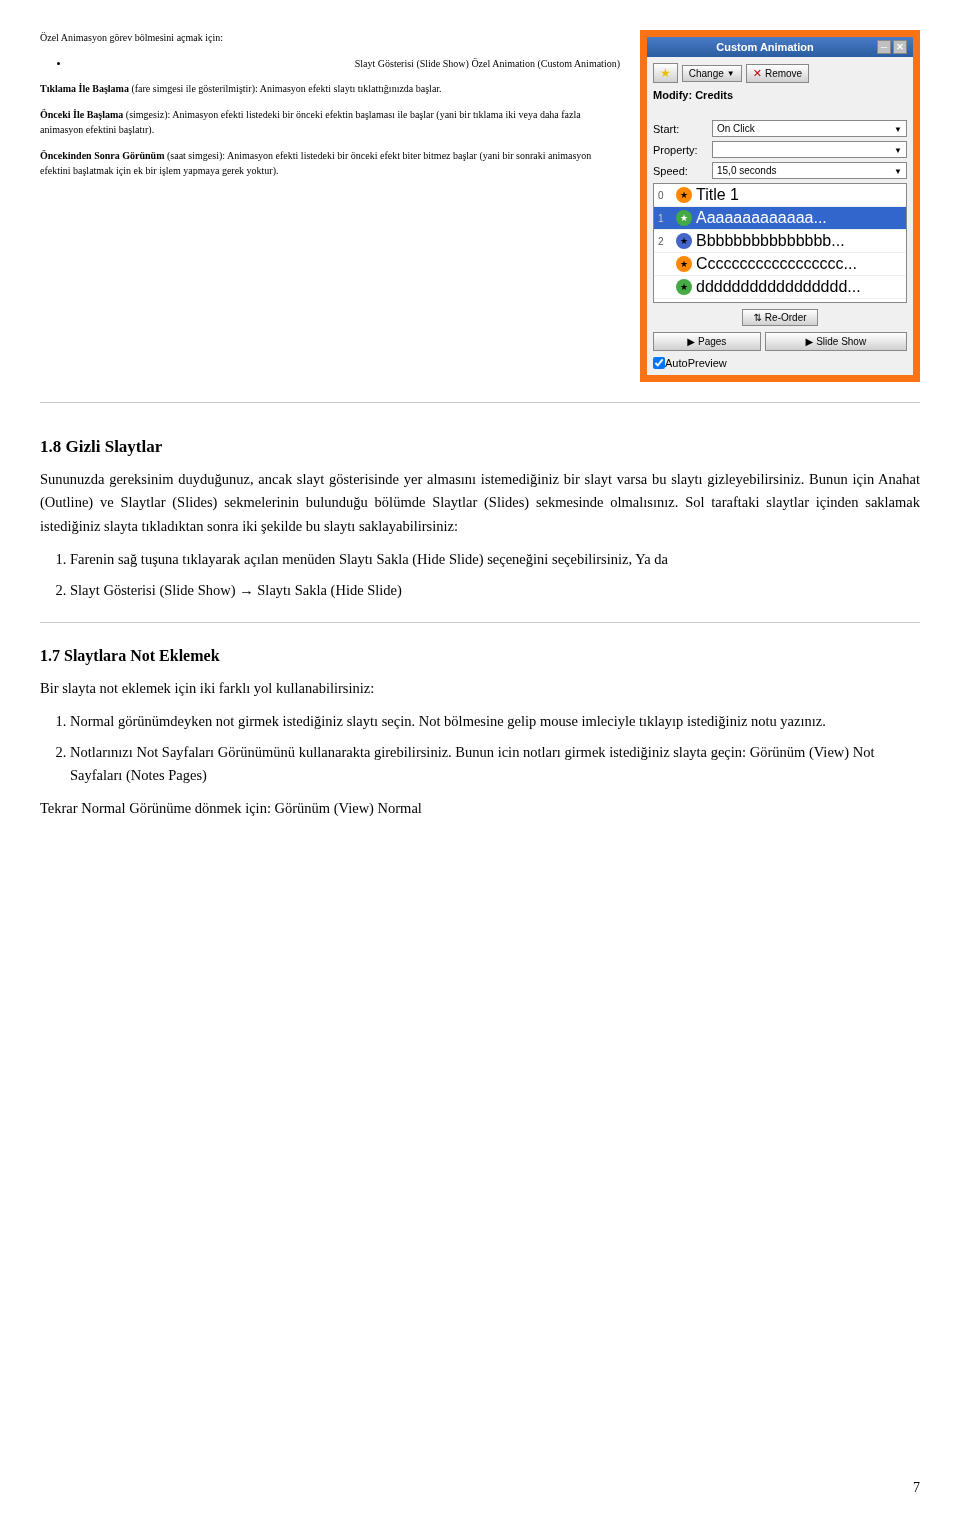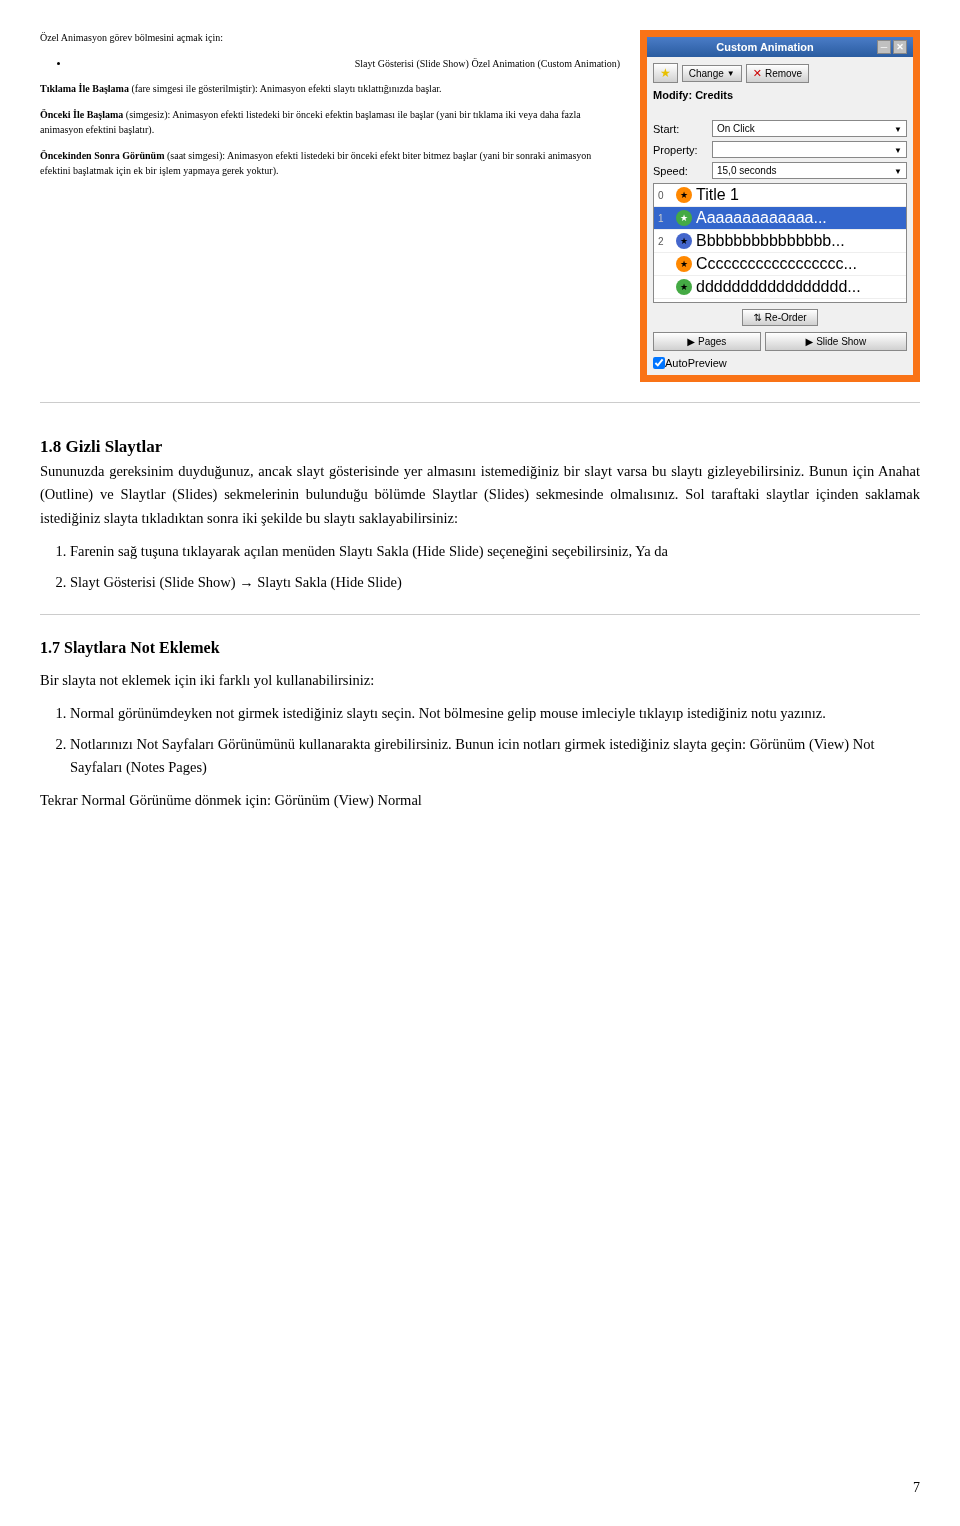--- a/index.html
+++ b/index.html
@@ -276,21 +276,21 @@
 
     
     .main-content {
       font-size: 14.5px;
       line-height: 1.6;
     }
 
     .section-heading {
       font-size: 17px;
       font-weight: bold;
-      margin-bottom: 0;
+      margin-bottom: 8px;
       margin-top: 20px;
     }
 
     .section-subheading {
       font-size: 16px;
       font-weight: bold;
       margin-bottom: 8px;
       margin-top: 20px;
     }
 

